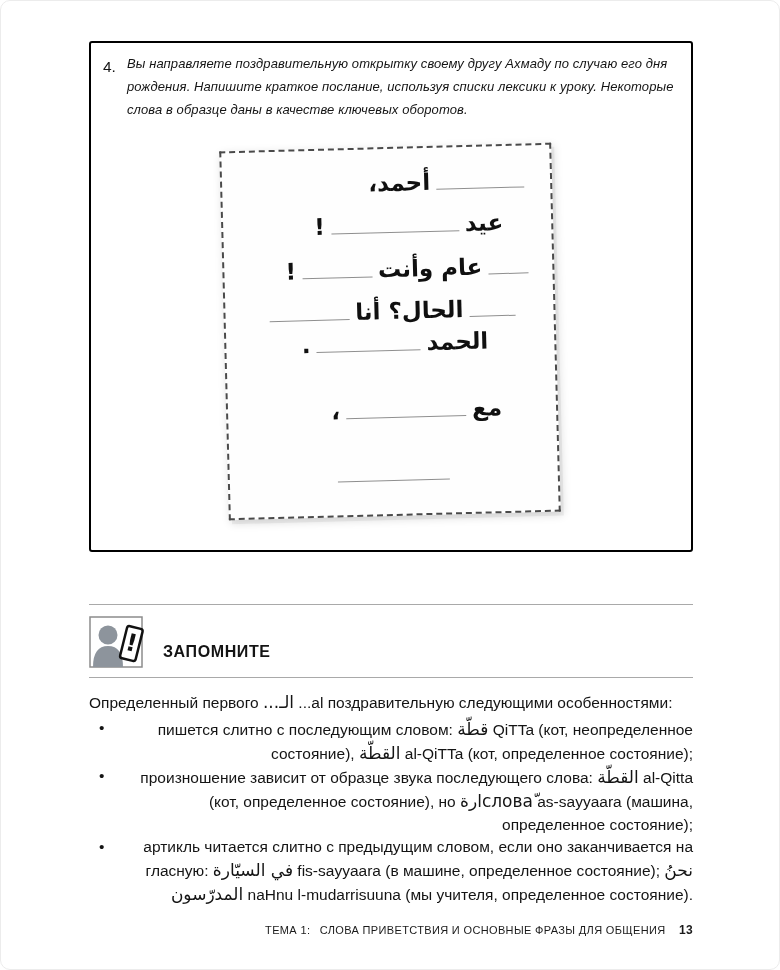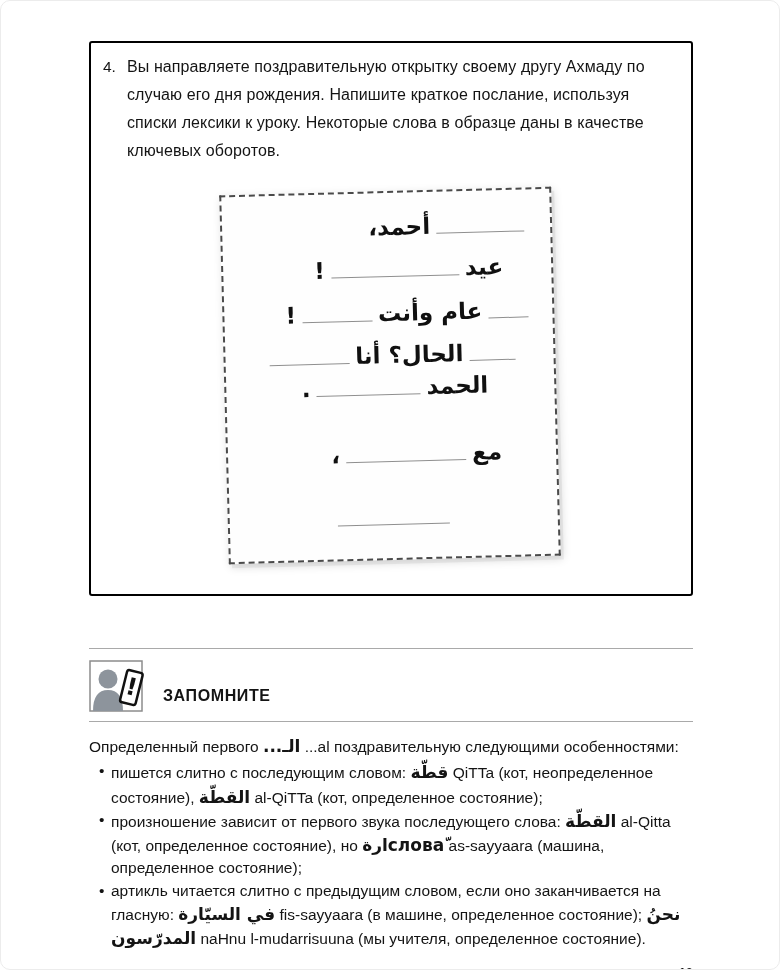--- a/index.html
+++ b/index.html
@@ -11,21 +11,21 @@
   }
   .page{padding:40px 86px 0 88px;}
 
   
   .ex-box{
     border:2px solid #000;border-radius:3px;
     padding:10px 14px 30px 12px;
   }
   .ex-row{display:flex;align-items:flex-start;}
   .ex-num{flex:0 0 24px;font-size:15.5px;line-height:1.75;}
-  .ex-text{flex:1;font-size:16px;line-height:1.75;letter-spacing:0.1px;}
+  .ex-text{flex:1;font-size:13px;line-height:1.75;letter-spacing:0.1px;font-style:italic;}
 
   
   .pc-wrap{width:332px;margin:26px auto 4px;transform:rotate(-1.5deg);}
   .pc-card{
     background:#fefefe;
     border:2px dashed #4a4a4a;
     padding:20px 20px 26px;
     box-shadow:3px 4px 0 rgba(0,0,0,0.05),2px 3px 10px rgba(0,0,0,0.15);
   }
   .pc-line{
@@ -51,23 +51,23 @@
   
   .rule{border:0;border-top:1.5px solid #a9a9a9;margin:0;}
   .rule-top{margin-top:52px;}
   .rm-head{display:flex;align-items:flex-end;gap:16px;margin:10px 0 8px;}
   .note-icon{display:inline-block;width:58px;height:54px;position:relative;}
   .rm-title{font-weight:bold;font-size:16px;letter-spacing:0.6px;margin-bottom:8px;}
   .rm-body{margin-top:12px;font-size:15.5px;line-height:1.43;}
   .rm-intro{margin-bottom:2px;}
   .bullet{display:flex;align-items:flex-start;}
   .bullet .dot{flex:0 0 22px;padding-left:10px;box-sizing:border-box;}
-  .bullet .content{flex:1;}
+  .bullet .content{flex:1;text-align:right;}
   .ar{
-    font-family:"DejaVu Sans",sans-serif;font-weight:bold;font-size:17px;
+    font-family:"DejaVu Sans",sans-serif;font-weight:normal;font-size:17px;
     unicode-bidi:isolate;
   }
 
   
   .footer{
     margin-top:16px;text-align:right;font-size:11px;letter-spacing:0.35px;
     color:#1a1a1a;
   }
   .footer .theme{padding-right:6px;}
   .footer .ftitle{padding-right:10px;}
@@ -142,21 +142,21 @@
 
   <div class="rm-body">
     <div class="rm-intro"><span>Определенный первого </span><span dir="rtl" class="ar">الـ...</span><span> ...al поздравительную следующими особенностями:</span></div>
 
     <div class="bullet">
       <span class="dot">•</span>
       <div class="content"><span>пишется слитно с последующим словом: </span><span dir="rtl" class="ar">قطّة</span><span> QiTTa (кот, неопределенное состояние), </span><span dir="rtl" class="ar">القطّة</span><span> al-QiTTa (кот, определенное состояние);</span></div>
     </div>
     <div class="bullet">
       <span class="dot">•</span>
-      <div class="content"><span>произношение зависит от первого звука последующего слова: </span><span dir="rtl" class="ar">القطّة</span><span> al-Qitta (кот, определенное состояние), но </span><span dir="rtl" class="ar">словаّارة</span><span> as-sayyaara (машина, определенное состояние);</span></div>
+      <div class="content"><span>произношение зависит от образце звука последующего слова: </span><span dir="rtl" class="ar">القطّة</span><span> al-Qitta (кот, определенное состояние), но </span><span dir="rtl" class="ar">словаّارة</span><span> as-sayyaara (машина, определенное состояние);</span></div>
     </div>
     <div class="bullet">
       <span class="dot">•</span>
       <div class="content"><span>артикль читается слитно с предыдущим словом, если оно заканчивается на гласную: </span><span dir="rtl" class="ar">في السيّارة</span><span> fis-sayyaara (в машине, определенное состояние); </span><span dir="rtl" class="ar">نحنُ المدرّسون</span><span> naHnu l-mudarrisuuna (мы учителя, определенное состояние).</span></div>
     </div>
   </div>
 
   <div class="footer">
     <span class="theme">ТЕМА 1:</span>
     <span class="ftitle">СЛОВА ПРИВЕТСТВИЯ И ОСНОВНЫЕ ФРАЗЫ ДЛЯ ОБЩЕНИЯ</span>

